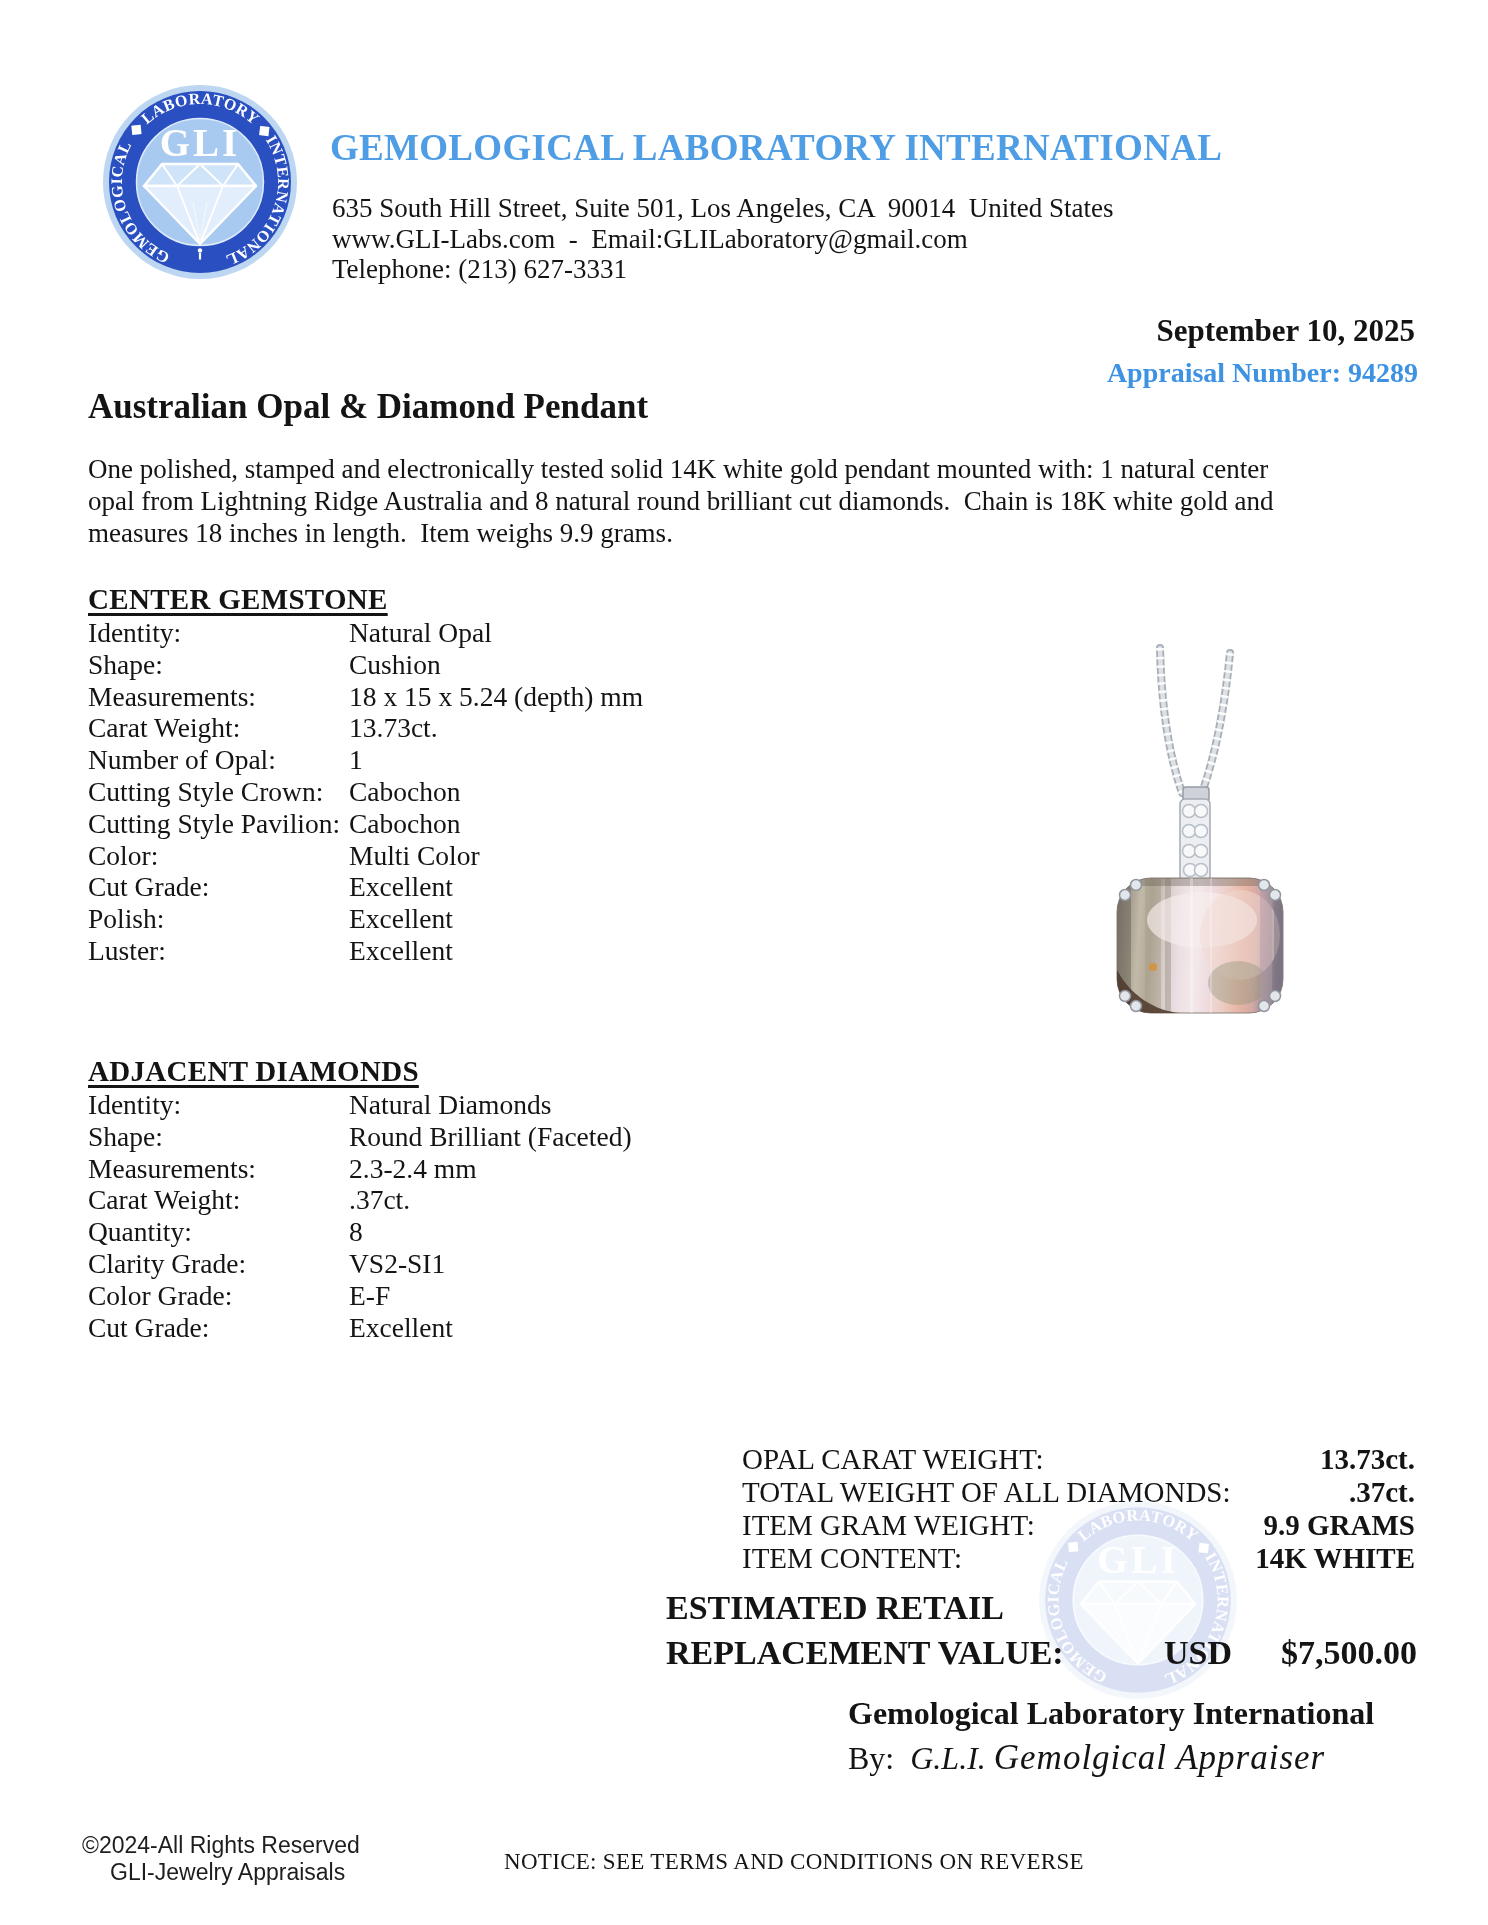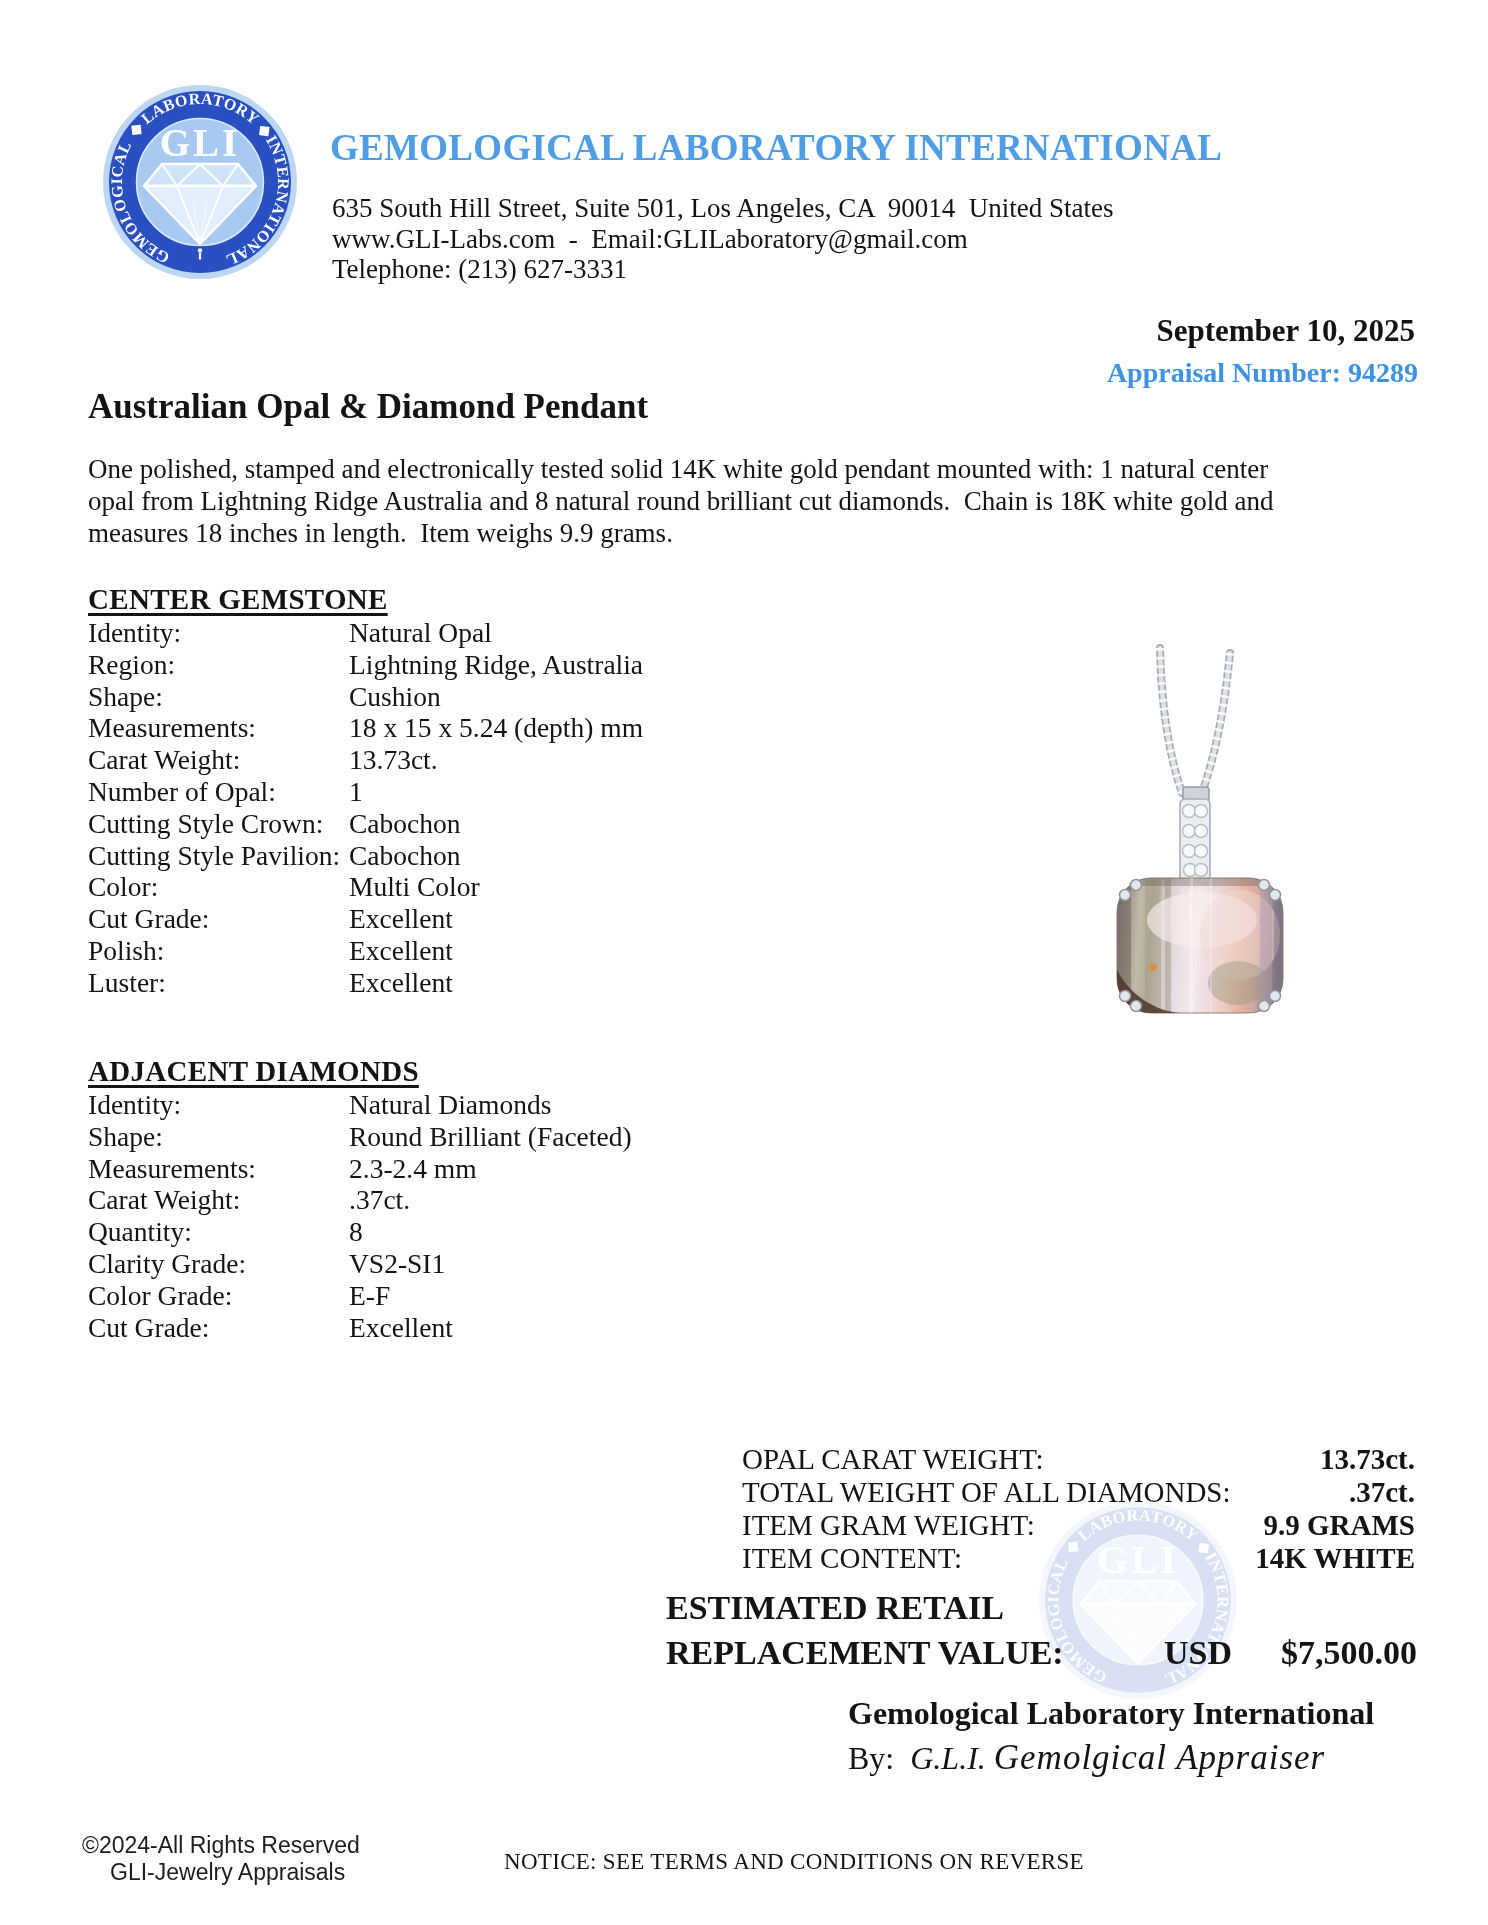--- a/index.html
+++ b/index.html
@@ -101,21 +101,20 @@
 
   <div class="abs description">
     <div>One polished, stamped and electronically tested solid 14K white gold pendant mounted with: 1 natural center</div>
     <div>opal from Lightning Ridge Australia and 8 natural round brilliant cut diamonds.  Chain is 18K white gold and</div>
     <div>measures 18 inches in length.  Item weighs 9.9 grams.</div>
   </div>
 
   <div class="abs section-heading" style="left:88px; top:583px;">CENTER GEMSTONE</div>
   <div class="abs kv-block" style="top:617px;">
     <div class="kv-row"><span class="kv-label">Identity:</span><span class="kv-value">Natural Opal</span></div>
-    <div class="kv-row"><span class="kv-label">Region:</span><span class="kv-value">Lightning Ridge, Australia</span></div>
     <div class="kv-row"><span class="kv-label">Shape:</span><span class="kv-value">Cushion</span></div>
     <div class="kv-row"><span class="kv-label">Measurements:</span><span class="kv-value">18 x 15 x 5.24 (depth) mm</span></div>
     <div class="kv-row"><span class="kv-label">Carat Weight:</span><span class="kv-value">13.73ct.</span></div>
     <div class="kv-row"><span class="kv-label">Number of Opal:</span><span class="kv-value">1</span></div>
     <div class="kv-row"><span class="kv-label">Cutting Style Crown:</span><span class="kv-value">Cabochon</span></div>
     <div class="kv-row"><span class="kv-label">Cutting Style Pavilion:</span><span class="kv-value">Cabochon</span></div>
     <div class="kv-row"><span class="kv-label">Color:</span><span class="kv-value">Multi Color</span></div>
     <div class="kv-row"><span class="kv-label">Cut Grade:</span><span class="kv-value">Excellent</span></div>
     <div class="kv-row"><span class="kv-label">Polish:</span><span class="kv-value">Excellent</span></div>
     <div class="kv-row"><span class="kv-label">Luster:</span><span class="kv-value">Excellent</span></div>

